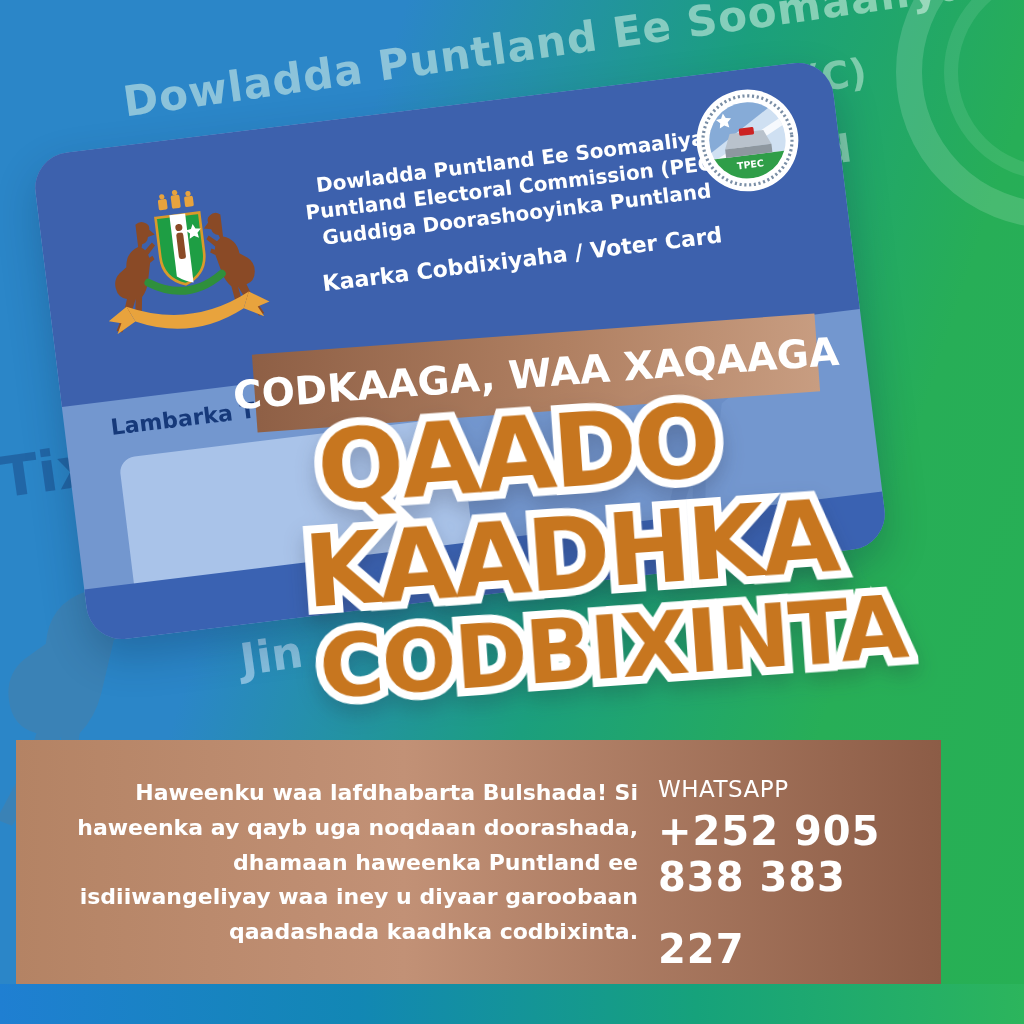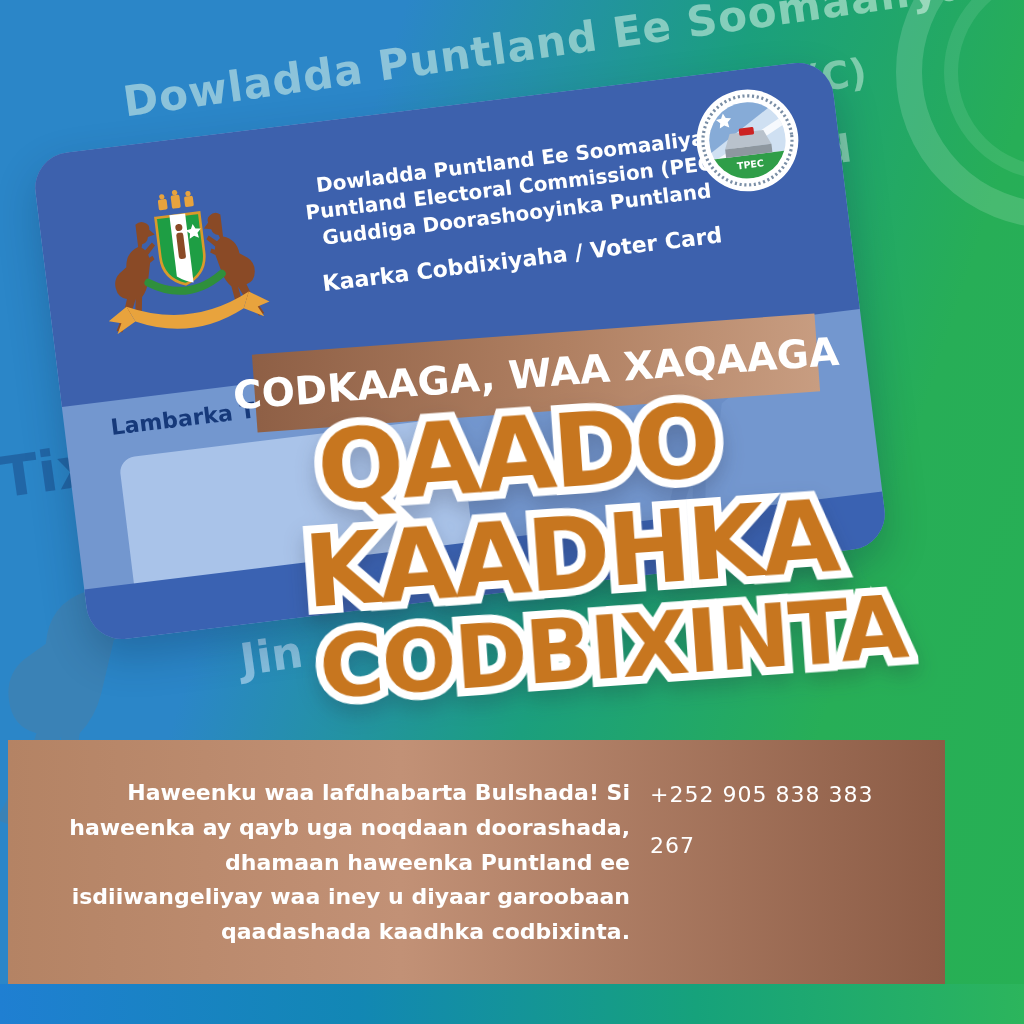--- a/index.html
+++ b/index.html
@@ -90,31 +90,30 @@
   }
   .headline div{
     font-weight:bold;color:#c7761f;white-space:nowrap;letter-spacing:-3px;
     -webkit-text-stroke:16px #ffffff;paint-order:stroke fill;line-height:1.02;
   }
   .headline div:nth-child(1){font-size:102px;margin-left:14px;}
   .headline div:nth-child(2){font-size:100px;margin-left:-6px;}
   .headline div:nth-child(3){font-size:88px;margin-left:2px;letter-spacing:-2px;}
   
   .footer{
-    position:absolute;left:8px;top:740px;width:925px;height:244px;z-index:5;
+    position:absolute;left:16px;top:740px;width:925px;height:244px;z-index:5;
     background:linear-gradient(90deg,#b48364 0%,#c29176 42%,#8c5c46 100%);
-    padding-left:12px;
   }
   .para{
     position:absolute;left:56px;top:36px;width:566px;margin:0;
     color:#fff;font-size:22px;font-weight:bold;line-height:1.58;text-align:right;
   }
   .contact{position:absolute;left:642px;top:36px;color:#fff;}
   .c-label{font-size:23px;letter-spacing:.5px;}
-  .c-num{font-size:22px;font-weight:normal;margin:6px 0 26px 0;letter-spacing:1px;}
+  .c-num{font-size:40px;font-weight:bold;margin:6px 0 26px 0;letter-spacing:1px;}
   .c-num:last-child{margin-bottom:0;}
   
   .bottom-strip{
     position:absolute;left:0;top:984px;width:1024px;height:40px;z-index:5;
     background:linear-gradient(90deg,#1f7fd2 0%,#1287b4 35%,#16a27b 68%,#2cb55c 100%);
   }
   .defs-hidden{position:absolute;width:0;height:0;overflow:hidden;}
 </style>
 </head>
 <body>
@@ -219,20 +218,21 @@
 
   <div class="headline">
     <div>QAADO</div>
     <div>KAADHKA</div>
     <div>CODBIXINTA</div>
   </div>
 
   <div class="footer">
     <p class="para">Haweenku waa lafdhabarta Bulshada! Si haweenka ay qayb uga noqdaan doorashada, dhamaan haweenka Puntland ee isdiiwangeliyay waa iney u diyaar garoobaan qaadashada kaadhka codbixinta.</p>
     <div class="contact">
+      <div class="c-label">WHATSAPP</div>
       <div class="c-num">+252 905 838 383</div>
-      <div class="c-num">267</div>
+      <div class="c-num">227</div>
     </div>
   </div>
 
   <div class="bottom-strip"></div>
 
 </div>
 
 </body></html>

